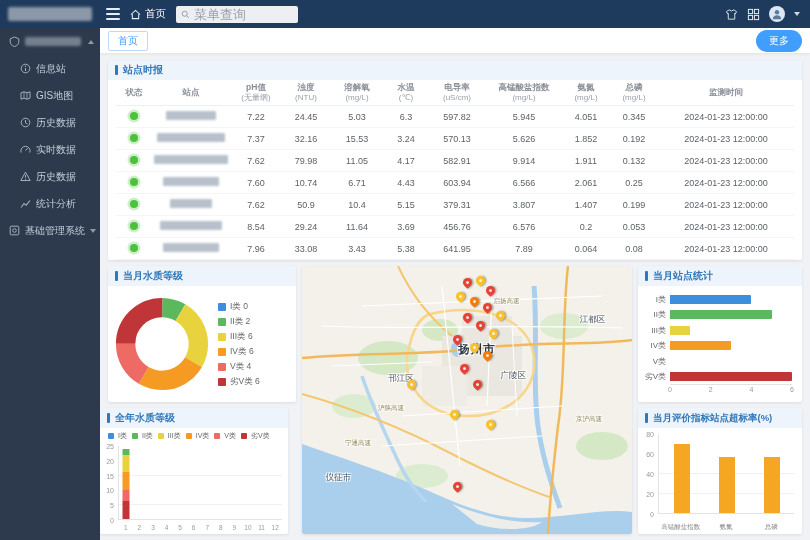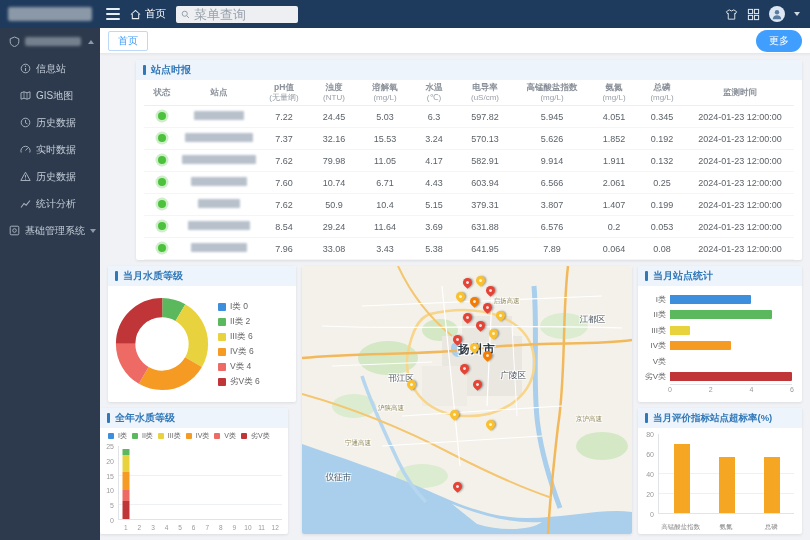--- a/index.html
+++ b/index.html
@@ -33,21 +33,21 @@
   
   .main { position:absolute; left:100px; top:28px; right:0; bottom:0; background:#f0f2f5; }
   .tabrow { position:absolute; top:0; left:0; right:0; height:26px; background:#fff; border-bottom:1px solid #e4e7ed; display:flex; align-items:center; padding:0 8px; box-shadow:0 1px 2px rgba(0,0,0,.04); }
   .tab { font-size:10px; color:#409eff; background:#fff; border:1px solid #bcd9f7; border-radius:2px; padding:2px 9px; cursor:pointer; }
   .more-btn { margin-left:auto; background:#409eff; color:#fff; border:none; font-size:10px; padding:4px 13px; border-radius:11px; cursor:pointer; font-family:inherit; }
 
   .panel { position:absolute; background:#fff; border-radius:2px; box-shadow:0 1px 3px rgba(0,0,0,.09); overflow:hidden; }
   .panel-hd { height:20px; background:#eef4fb; display:flex; align-items:center; padding-left:7px; font-size:10px; font-weight:bold; color:#3178b8; }
   .panel-hd::before { content:""; width:3px; height:10px; background:#3178b8; margin-right:5px; border-radius:1px; }
 
-  .panel-table  { left:8px;  right:8px; top:32px; height:200px;margin-left:28px; }
+  .panel-table  { left:8px;  right:8px; top:32px; height:200px; }
   .panel-donut  { left:8px;  top:238px; width:188px; height:136px; }
   .panel-annual { left:0;  top:380px; width:188px; height:126px; }
   .panel-map    { left:202px; top:238px; width:330px; height:268px; }
   .panel-stats  { left:538px; top:238px; width:164px; height:136px; }
   .panel-exceed { left:538px; top:380px; width:164px; height:126px; }
 
   
   .table { padding:0 8px; }
   .thead, .tr { display:grid; grid-template-columns:36px 78px 52px 48px 54px 44px 58px 76px 48px 48px 1fr; align-items:center; }
   .thead { height:26px; border-bottom:1px solid #ebeef5; }
@@ -338,21 +338,21 @@
               <div class="td">0.199</div>
               <div class="td">2024-01-23 12:00:00</div>
             </div>
             <div class="tr">
               <div class="td"><span class="dot"></span></div>
               <div class="td"><span class="blur-sm" style="width:62px"></span></div>
               <div class="td">8.54</div>
               <div class="td">29.24</div>
               <div class="td">11.64</div>
               <div class="td">3.69</div>
-              <div class="td">631.88</div>
+              <div class="td">456.76</div>
               <div class="td">6.576</div>
               <div class="td">0.2</div>
               <div class="td">0.053</div>
               <div class="td">2024-01-23 12:00:00</div>
             </div>
             <div class="tr">
               <div class="td"><span class="dot"></span></div>
               <div class="td"><span class="blur-sm" style="width:56px"></span></div>
               <div class="td">7.96</div>
               <div class="td">33.08</div>

